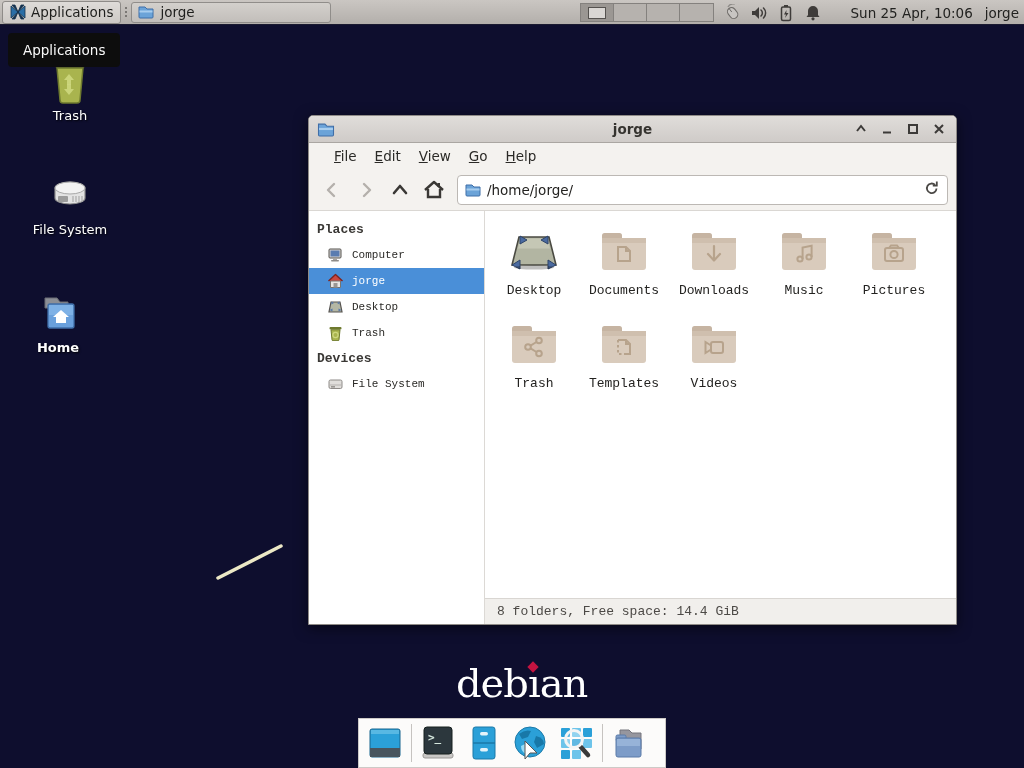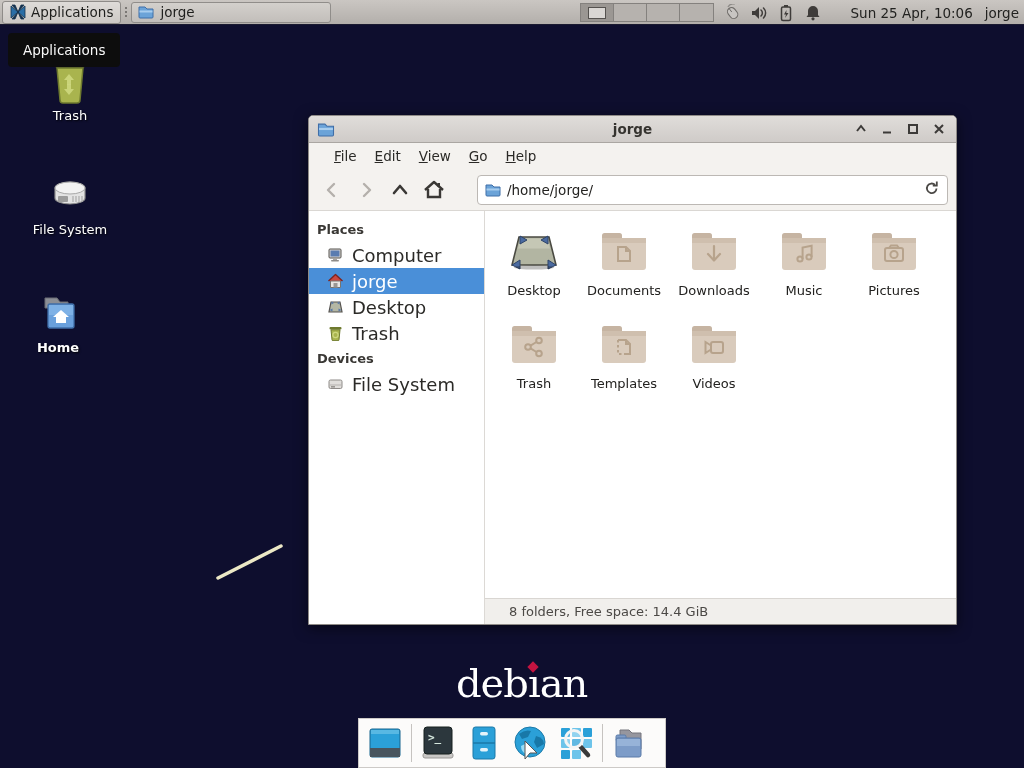--- a/index.html
+++ b/index.html
@@ -64,40 +64,40 @@
   .win-controls { position:absolute; right:8px; top:0; height:100%; display:flex; align-items:center; gap:8px; }
   .win-btn { width:18px; height:18px; display:flex; align-items:center; justify-content:center; }
 
   .menubar { height:26px; background:#f4f2ef; display:flex; align-items:center; padding-left:16px; }
   .menu-item { display:inline-block; padding:4px 9px; font-size:13.5px; color:#2b2a27; }
   .menu-item::first-letter { text-decoration:underline; }
 
   .toolbar { height:42px; background:#f4f2ef; border-bottom:1px solid #dad7d3;
              display:flex; align-items:center; padding:0 8px; gap:4px; }
   .nav-btn { width:30px; height:30px; display:flex; align-items:center; justify-content:center; border-radius:3px; }
-  .pathbar { flex:1; height:30px; margin-left:24px; background:#ffffff; border:1px solid #bcb8b4;
+  .pathbar { flex:1; height:30px; margin-left:4px; background:#ffffff; border:1px solid #bcb8b4;
              border-radius:4px; display:flex; align-items:center; padding:0 7px; gap:6px; }
   .pathbar .path-text { flex:1; font-size:13.5px; color:#232220; }
 
-  .win-body { flex:1; display:flex; min-height:0; }
+  .win-body { flex:1; display:flex; min-height:0;font-family:Liberation Mono, monospace; }
   .sidebar { width:176px; background:#ffffff; border-right:1px solid #dcd9d5; padding-top:6px; }
   .side-header { height:25px; display:flex; align-items:center; padding-left:8px;
                  font-weight:bold; font-size:13px; color:#3a3835; }
   .side-item { height:26px; display:flex; align-items:center; gap:8px; padding-left:18px;
-               font-size:18px; color:#2b2a27; }
+               font-size:11px; color:#2b2a27; }
   .side-item.selected { background:#4a8fd8; color:#ffffff; }
 
   .content-col { flex:1; display:flex; flex-direction:column; min-width:0; }
   .files { flex:1; display:flex; flex-wrap:wrap; align-content:flex-start; padding:10px 4px; overflow:hidden; }
   .file-cell { width:90px; height:93px; display:flex; flex-direction:column; align-items:center; }
   .file-cell .icon-box { height:62px; display:flex; align-items:center; justify-content:center; }
   .file-cell .lbl { font-size:13px; color:#232220; }
 
   .statusbar { height:26px; background:#f1efec; border-top:1px solid #d9d6d2;
-               display:flex; align-items:center; padding-left:24px; font-size:13px; color:#4c4946;margin-top:25px; }
+               display:flex; align-items:center; padding-left:12px; font-size:13px; color:#4c4946;margin-top:25px; }
 
   
   .dock { position:absolute; left:358px; top:718px; width:308px; height:50px; z-index:40;
           background:#fcfbfa; border:1px solid #cdcac7; display:flex; align-items:center; padding:0 6px; gap:6px; }
   .dock-sep { width:1px; height:38px; background:#c6c3c0; }
   .dock-item { width:40px; height:40px; display:flex; align-items:center; justify-content:center; }
 </style>
 </head>
 <body>
 

